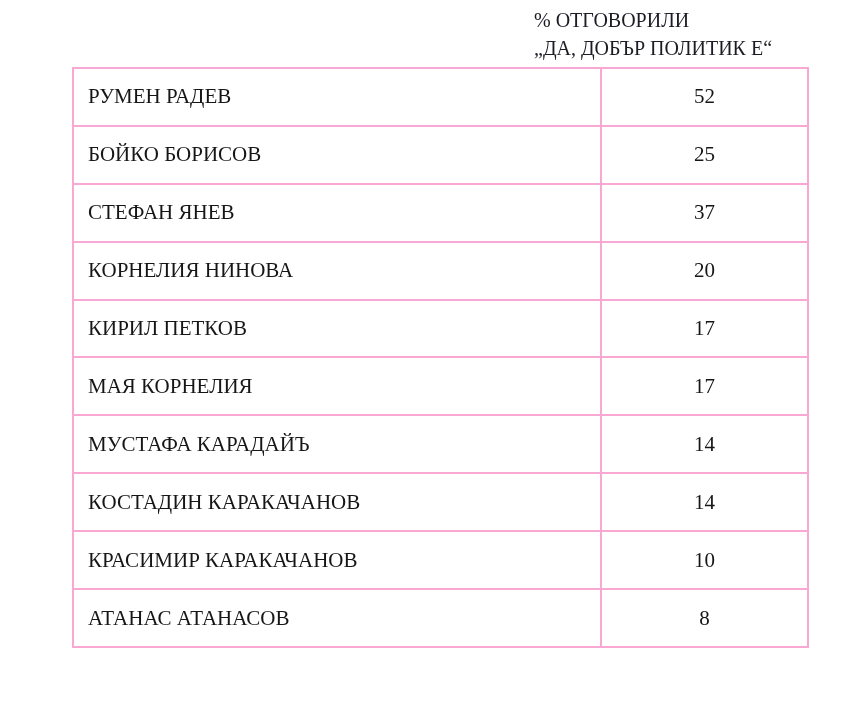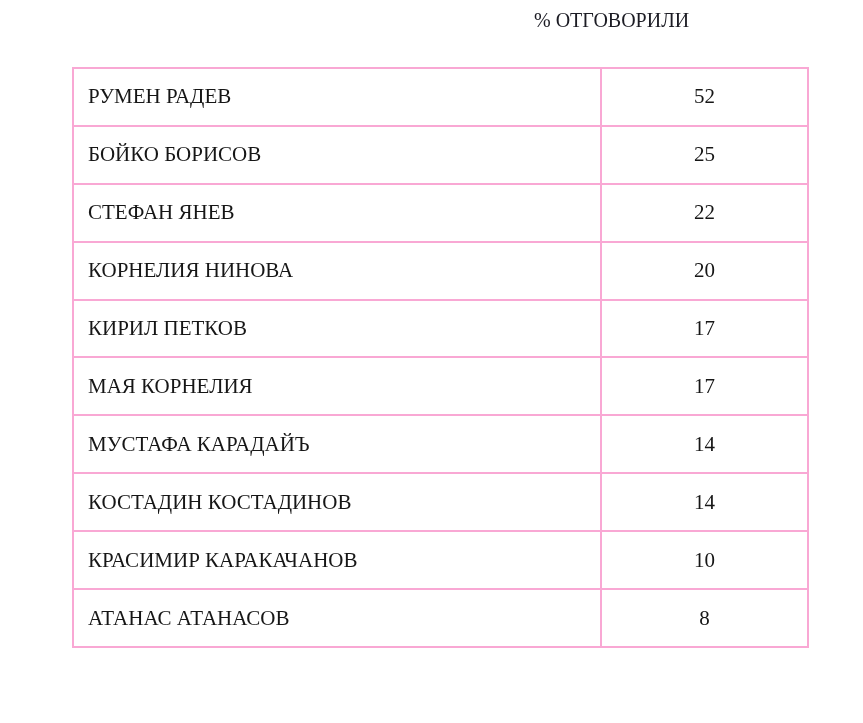--- a/index.html
+++ b/index.html
@@ -50,54 +50,55 @@
   td.value-cell {
     width: 203px;
     text-align: center;
   }
 </style>
 </head>
 <body>
 
 <div class="header-note">
   <div>% ОТГОВОРИЛИ</div>
+  <div>„ДА, ДОБЪР ПОЛИТИК Е“</div>
 </div>
 
 <table class="poll-table">
   <tbody>
     <tr>
       <td class="name-cell">РУМЕН РАДЕВ</td>
       <td class="value-cell">52</td>
     </tr>
     <tr>
       <td class="name-cell">БОЙКО БОРИСОВ</td>
       <td class="value-cell">25</td>
     </tr>
     <tr>
       <td class="name-cell">СТЕФАН ЯНЕВ</td>
-      <td class="value-cell">22</td>
+      <td class="value-cell">37</td>
     </tr>
     <tr>
       <td class="name-cell">КОРНЕЛИЯ НИНОВА</td>
       <td class="value-cell">20</td>
     </tr>
     <tr>
       <td class="name-cell">КИРИЛ ПЕТКОВ</td>
       <td class="value-cell">17</td>
     </tr>
     <tr>
       <td class="name-cell">МАЯ КОРНЕЛИЯ</td>
       <td class="value-cell">17</td>
     </tr>
     <tr>
       <td class="name-cell">МУСТАФА КАРАДАЙЪ</td>
       <td class="value-cell">14</td>
     </tr>
     <tr>
-      <td class="name-cell">КОСТАДИН КОСТАДИНОВ</td>
+      <td class="name-cell">КОСТАДИН КАРАКАЧАНОВ</td>
       <td class="value-cell">14</td>
     </tr>
     <tr>
       <td class="name-cell">КРАСИМИР КАРАКАЧАНОВ</td>
       <td class="value-cell">10</td>
     </tr>
     <tr>
       <td class="name-cell">АТАНАС АТАНАСОВ</td>
       <td class="value-cell">8</td>
     </tr>

